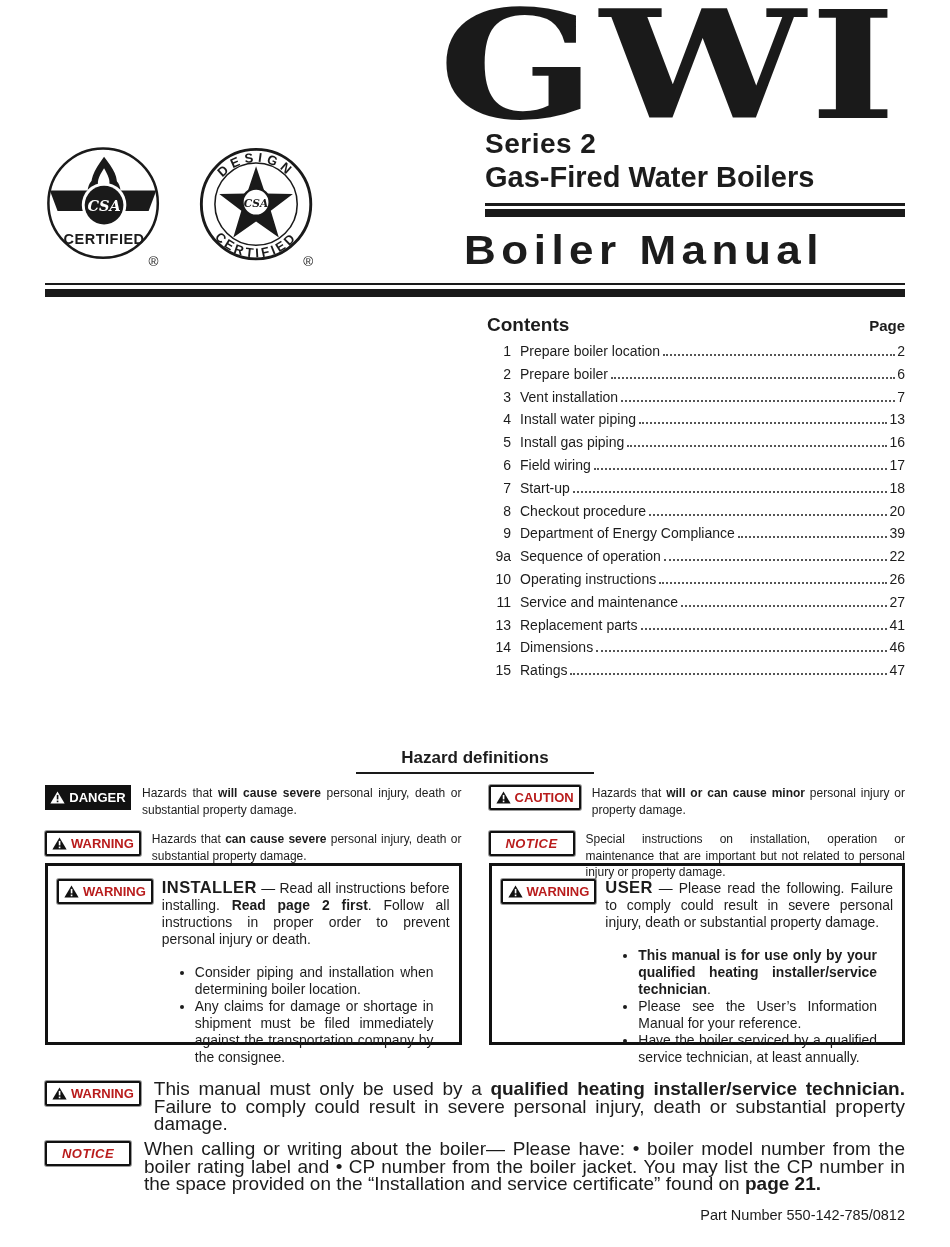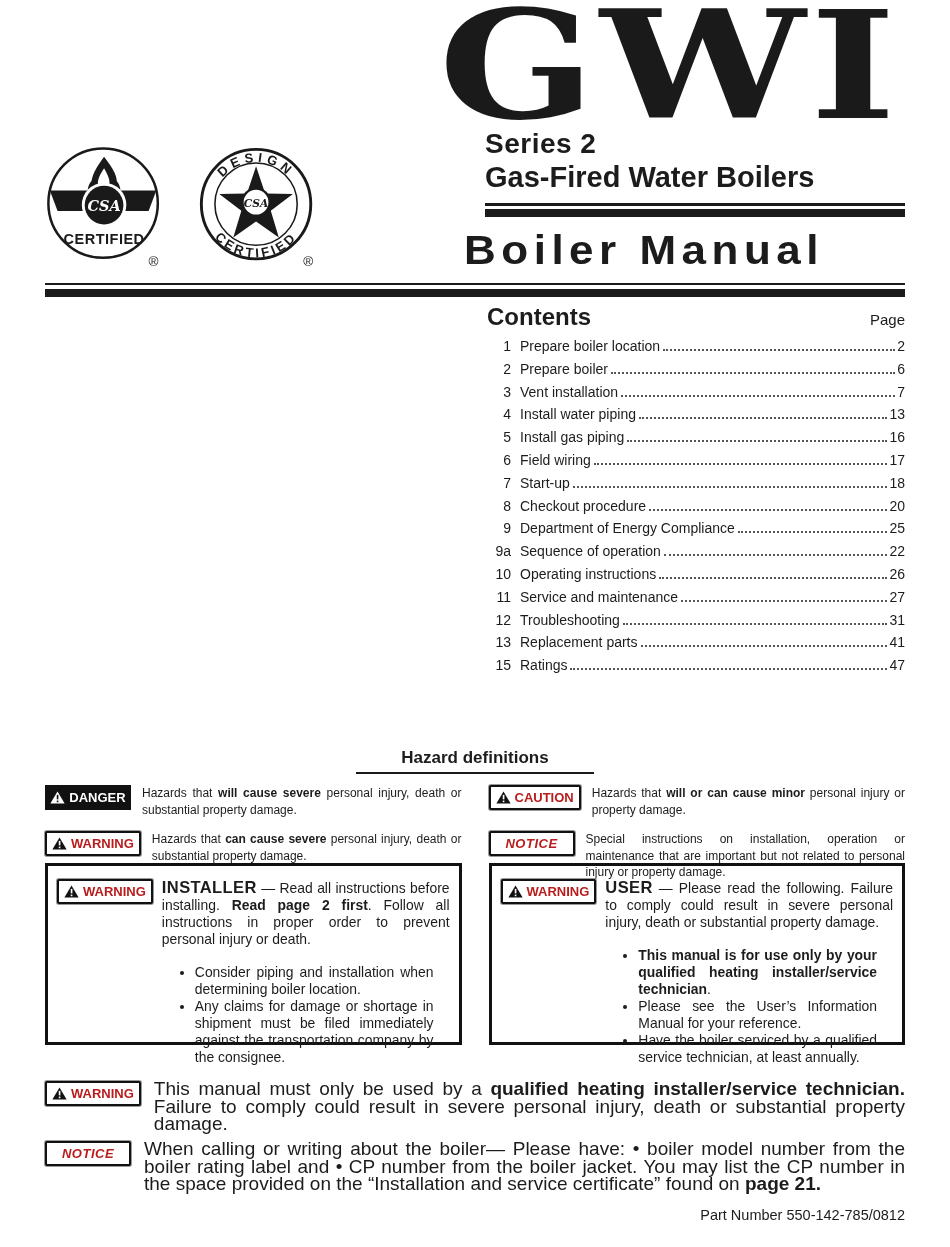--- a/index.html
+++ b/index.html
@@ -34,22 +34,22 @@
   .divider-full .rule-thin { height:2px; margin-bottom:4px; }
   .divider-full .rule-thick { height:8px; }
 
   
   .logos { position:absolute; left:45px; top:144px; display:flex; gap:30px; }
   .logo svg { display:block; }
 
   
   .contents { position:absolute; left:487px; top:303px; width:418px; }
   .toc-head { display:flex; justify-content:space-between; align-items:baseline; }
-  .toc-title { font-size:24px; font-weight:bold; }
-  .toc-page-label { font-size:15px; font-weight:normal; }
+  .toc-title { font-size:19px; font-weight:bold;margin-top:11px; }
+  .toc-page-label { font-size:15px; font-weight:bold; }
   .toc-list { margin-top:7px; }
   .toc-row { display:flex; align-items:baseline; height:22.8px; font-size:14px; }
   .toc-num { width:24px; text-align:right; flex-shrink:0; }
   .toc-label { margin-left:9px; white-space:nowrap; }
   .toc-dots { flex:1; border-bottom:2px dotted #555; margin:0 2px 3px 3px; min-width:8px; }
   .toc-pg { text-align:right; flex-shrink:0; }
 
   
   .hazard { position:absolute; left:45px; top:748px; width:860px; }
   .hz-title-wrap { text-align:center; }
@@ -204,51 +204,51 @@
       <div class="toc-row">
           <span class="toc-num">8</span>
           <span class="toc-label">Checkout procedure</span>
           <span class="toc-dots"></span>
           <span class="toc-pg">20</span>
         </div>
       <div class="toc-row">
           <span class="toc-num">9</span>
           <span class="toc-label">Department of Energy Compliance</span>
           <span class="toc-dots"></span>
-          <span class="toc-pg">25</span>
+          <span class="toc-pg">39</span>
         </div>
       <div class="toc-row">
           <span class="toc-num">9a</span>
           <span class="toc-label">Sequence of operation</span>
           <span class="toc-dots"></span>
           <span class="toc-pg">22</span>
         </div>
       <div class="toc-row">
           <span class="toc-num">10</span>
           <span class="toc-label">Operating instructions</span>
           <span class="toc-dots"></span>
           <span class="toc-pg">26</span>
         </div>
       <div class="toc-row">
           <span class="toc-num">11</span>
           <span class="toc-label">Service and maintenance</span>
           <span class="toc-dots"></span>
           <span class="toc-pg">27</span>
         </div>
       <div class="toc-row">
-          <span class="toc-num">12</span>
-          <span class="toc-label">Troubleshooting</span>
-          <span class="toc-dots"></span>
-          <span class="toc-pg">31</span>
-        </div>
-      <div class="toc-row">
           <span class="toc-num">13</span>
           <span class="toc-label">Replacement parts</span>
           <span class="toc-dots"></span>
           <span class="toc-pg">41</span>
+        </div>
+      <div class="toc-row">
+          <span class="toc-num">14</span>
+          <span class="toc-label">Dimensions</span>
+          <span class="toc-dots"></span>
+          <span class="toc-pg">46</span>
         </div>
       <div class="toc-row">
           <span class="toc-num">15</span>
           <span class="toc-label">Ratings</span>
           <span class="toc-dots"></span>
           <span class="toc-pg">47</span>
         </div>
     </div>
   </div>
 

